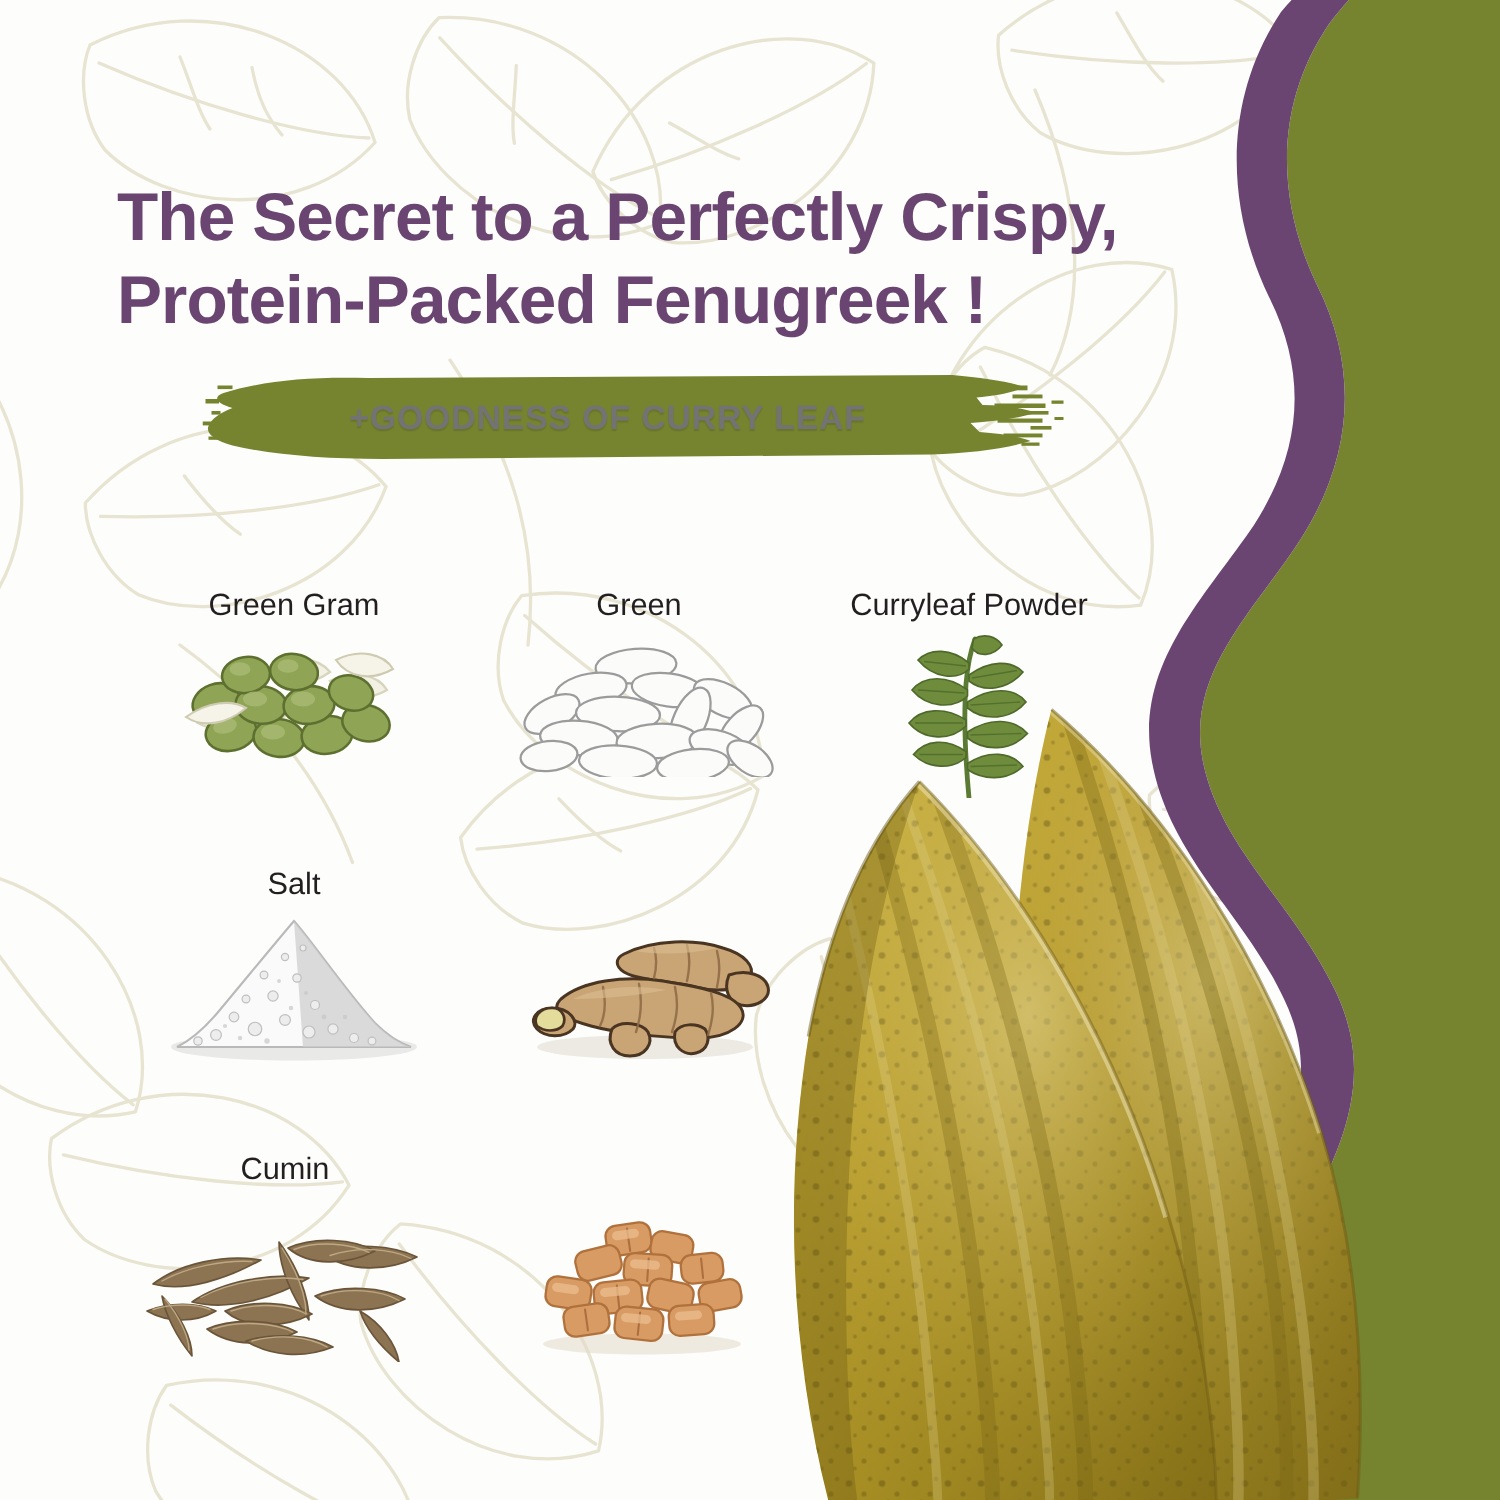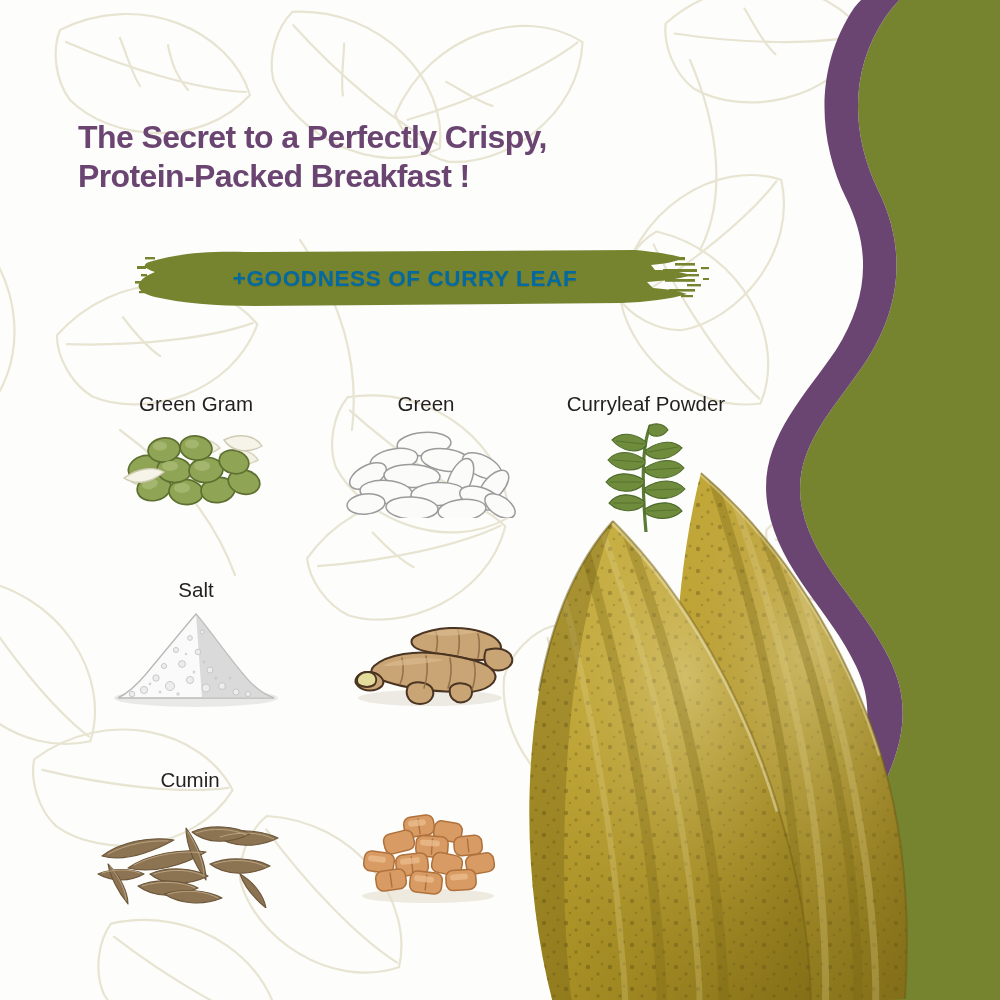--- a/index.html
+++ b/index.html
@@ -17,33 +17,33 @@
 
   
   #right-wave { position:absolute; top:0; right:0; width:260px; height:1000px; z-index:3; }
 
   
   #headline {
     position:absolute; left:78px; top:118px; width:760px; z-index:6;
     color:#6B4572;
     font-family:"Liberation Sans", sans-serif;
     font-weight:bold;
-    font-size:32px;
+    font-size:45px;
     line-height:1.22;
     letter-spacing:-0.6px;
   }
   #headline .l { display:block; white-space:nowrap; }
 
   
   #banner-wrap { position:absolute; left:135px; top:248px; width:580px; height:62px; z-index:6; }
   #banner-svg { position:absolute; inset:0; }
   #banner-text {
     position:absolute; left:0; top:0; width:540px; height:62px;
     display:flex; align-items:center; justify-content:center;
-    color:#0369a1; font-weight:bold; font-size:22.5px; letter-spacing:0.6px;
+    color:#737373; font-weight:bold; font-size:22.5px; letter-spacing:0.6px;
     text-shadow:0 1px 1px rgba(0,0,0,.12);
     font-family:"Liberation Sans", sans-serif;
   }
 
   
   #ingredients { position:absolute; left:0; top:0; width:1000px; height:1000px; z-index:5; }
   .ing { position:absolute; }
   .ing .ing-label {
     position:absolute; left:0; top:0; width:100%;
     text-align:center;
@@ -180,21 +180,21 @@
                C 90 610 40 572 28 508
                C 16 444 62 400 96 350
                C 128 300 132 250 106 198
                C 78 140 74 68 114 8
                C 118 3 122 -1 126 -5 Z" fill="#6B4572"></path>
     </g>
   </svg>
 
   <h1 id="headline">
     <span class="l">The Secret to a Perfectly Crispy,</span>
-    <span class="l">Protein-Packed Breakfast !</span>
+    <span class="l">Protein-Packed Fenugreek !</span>
   </h1>
 
   <div id="banner-wrap">
     <svg id="banner-svg" viewBox="0 0 580 62" preserveAspectRatio="none" aria-hidden="true">
       <g fill="#76842F">
         <path d="M14 14 C 40 6 70 3 110 4 L 500 2 C 520 4 536 6 548 10
                  C 540 14 528 16 516 17 L 520 22 C 534 22 546 24 556 27
                  C 544 31 528 33 512 34 L 518 40 C 532 41 544 43 552 46
                  C 536 51 512 54 486 55 L 120 58 C 80 58 46 55 20 49
                  C 8 46 2 41 4 36 C 6 31 12 27 20 24 C 10 21 6 17 14 14 Z"></path>

